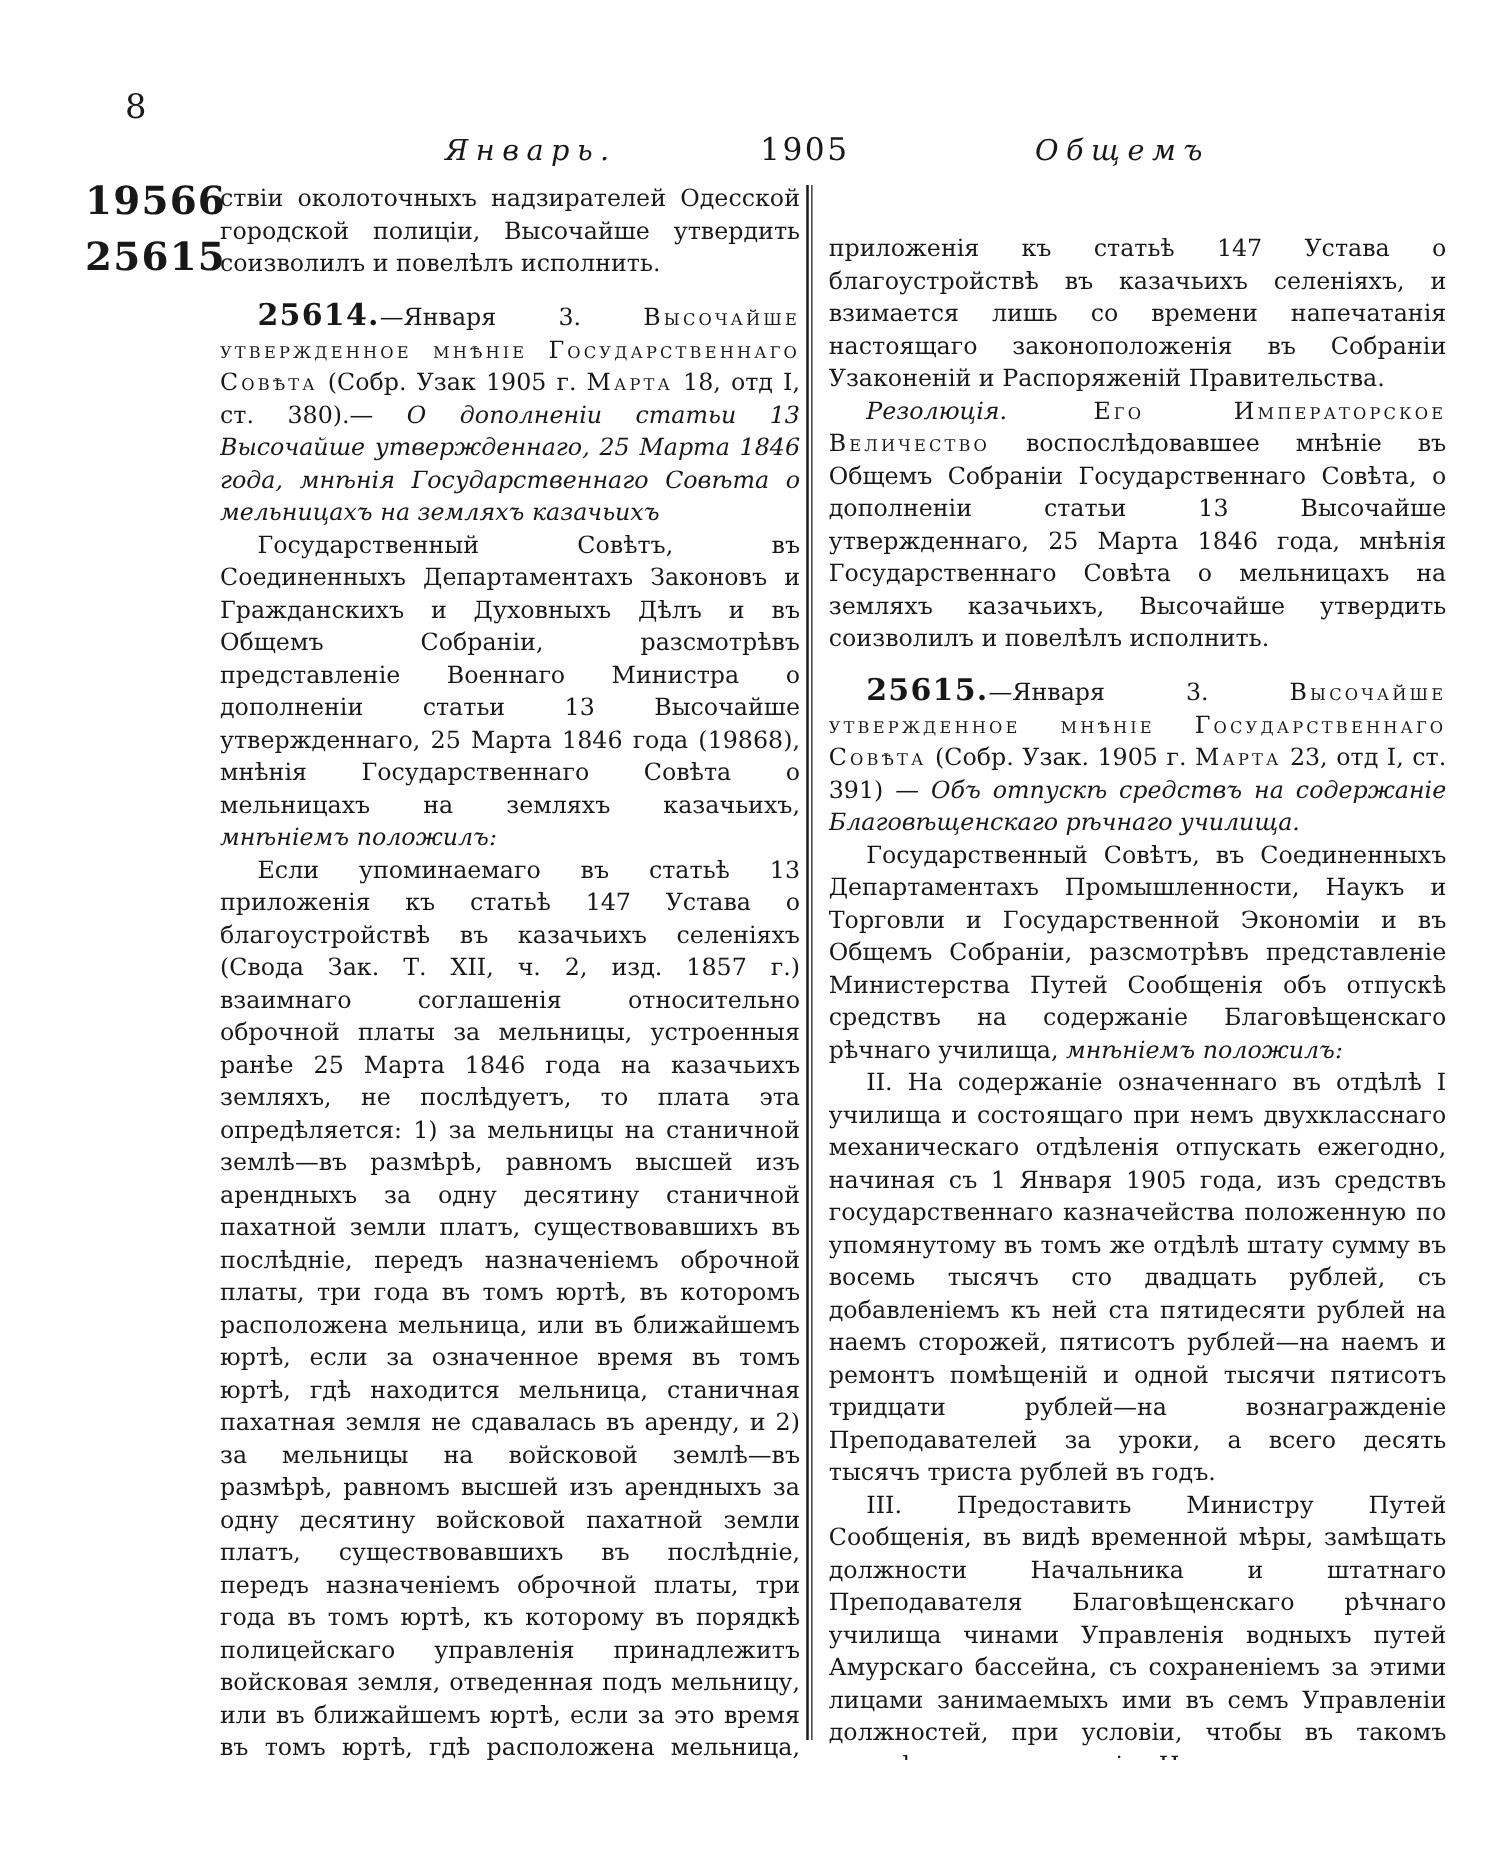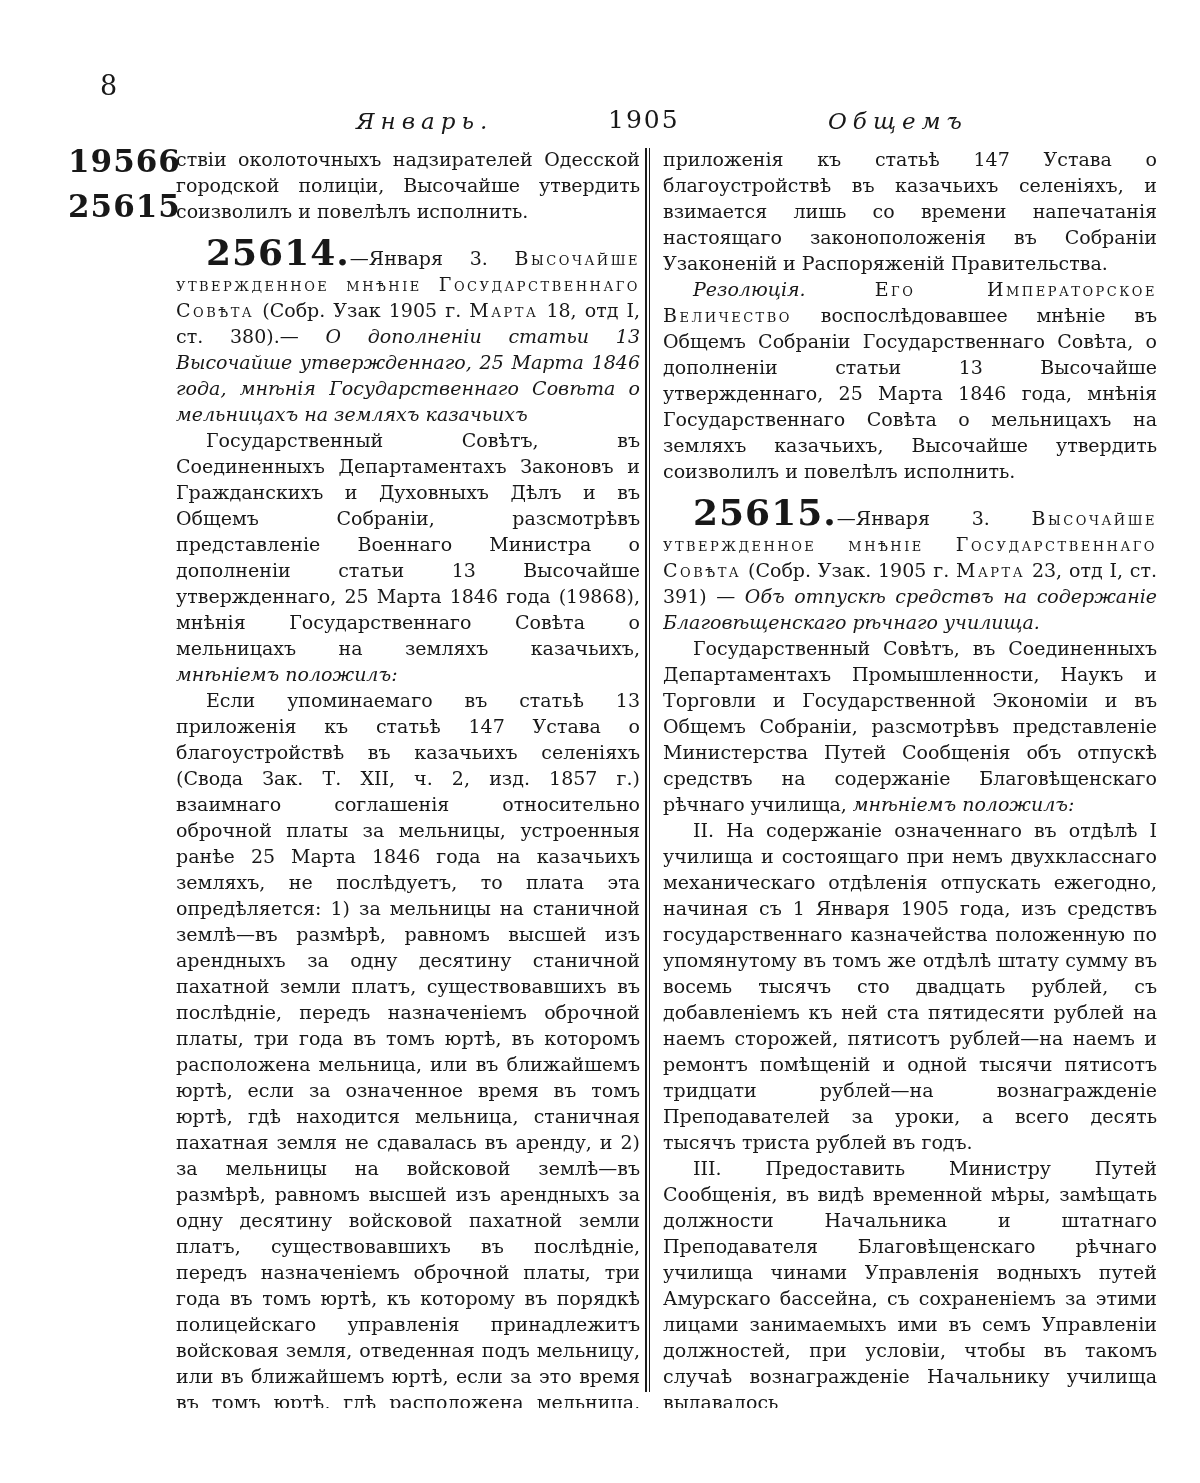--- a/index.html
+++ b/index.html
@@ -55,21 +55,21 @@
   .margin-number-1 { top: 146px; }
   .margin-number-2 { top: 191px; }
   
   .column {
     position: absolute;
     top: 146px;
     bottom: 75px;
     overflow: hidden;
   }
   .column-left  { left: 176px; width: 464px; }
-  .column-right { left: 663px; width: 494px; }
+  .column-right { left: 663px; width: 494px; margin-top: 40px; }
   .column-divider {
     position: absolute;
     left: 645px; top: 148px;
     height: 1244px;
     width: 2px;
     border-left: 2px solid #1c1c1c;
     border-right: 1px solid #1c1c1c;
   }
   
   .para {
@@ -81,21 +81,21 @@
   .para.indent { text-indent: 30px; }
   .para.gap    { margin-top: 15px; }
   .run-n  { }
   .run-i  { font-style: italic; }
   .run-sc {
     font-variant: small-caps;
     letter-spacing: 2.5px;
   }
   .run-bignum {
     font-weight: bold;
-    font-size: 36px;
+    font-size: 24px;
     line-height: 26px;
     letter-spacing: 1px;
   }
 </style>
 </head>
 <body>
 
 <div class="page">
 
   <div class="page-number">8</div>

